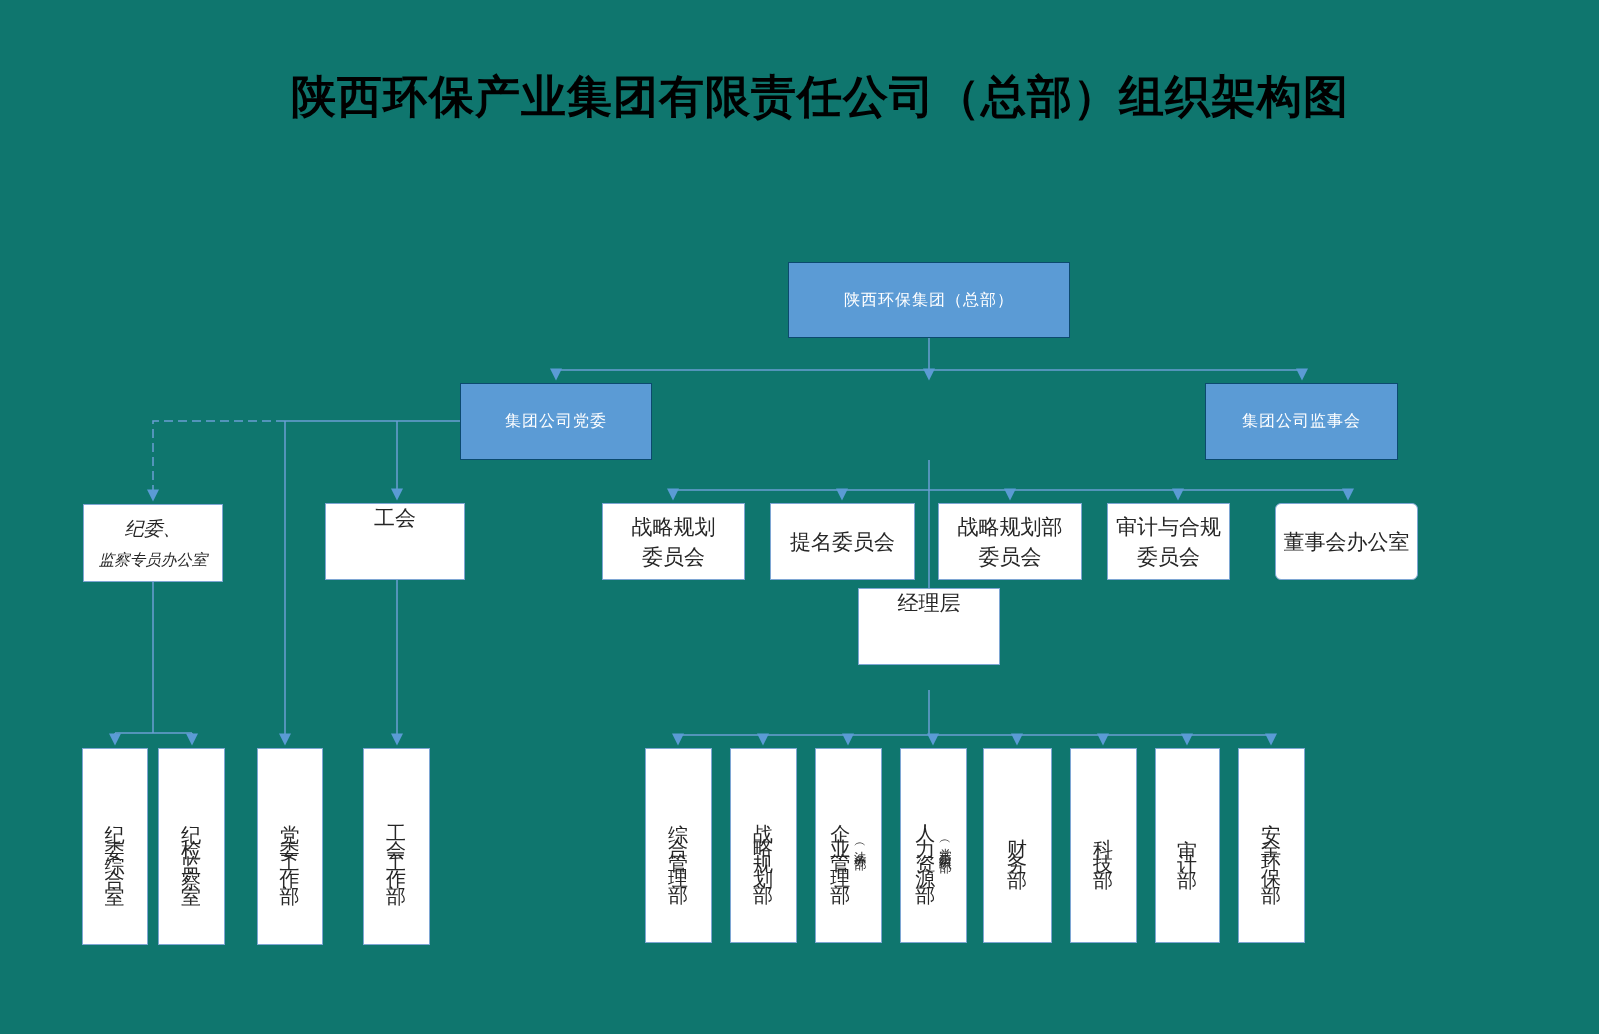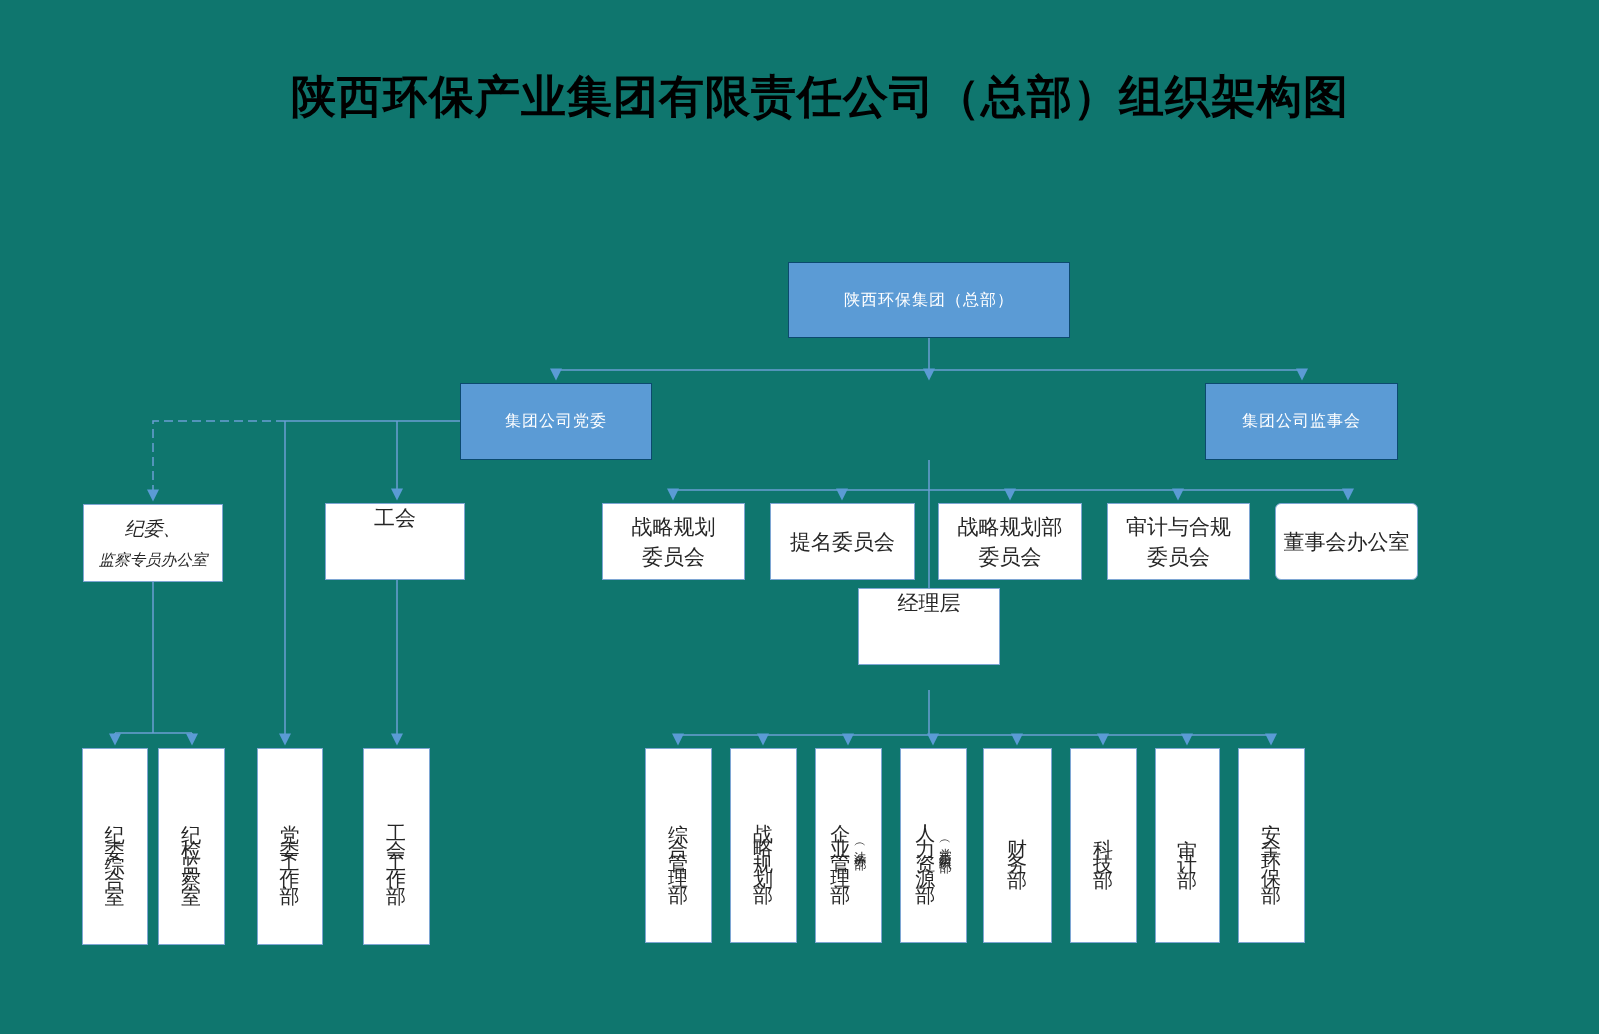--- a/index.html
+++ b/index.html
@@ -42,21 +42,21 @@
   #n-top{left:788px;top:262px;width:282px;height:76px;}
   #n-party{left:460px;top:383px;width:192px;height:77px;}
   #n-board{left:832px;top:383px;width:193px;height:77px;}
   #n-super{left:1205px;top:383px;width:193px;height:77px;}
   #n-office{left:83px;top:504px;width:140px;height:78px;}
   #n-union{left:325px;top:503px;width:140px;height:77px;}
   #n-mgr{left:858px;top:588px;width:142px;height:77px;}
   #c0{left:602px;top:503px;width:143px;height:77px;}
   #c1{left:770px;top:503px;width:145px;height:77px;}
   #c2{left:938px;top:503px;width:144px;height:77px;}
-  #c3{left:1107px;top:503px;width:143px;height:77px;}
+  #c3{left:1107px;top:503px;width:123px;height:77px;}
   #c4{left:1275px;top:503px;width:143px;height:77px;border-radius:6px;}
   #L0{left:82px;top:748px;width:66px;height:197px;}
   #L1{left:158px;top:748px;width:67px;height:197px;}
   #L2{left:257px;top:748px;width:66px;height:197px;}
   #L3{left:363px;top:748px;width:67px;height:197px;}
   #R0{left:645px;top:748px;width:67px;height:195px;}
   #R1{left:730px;top:748px;width:67px;height:195px;}
   #R2{left:815px;top:748px;width:67px;height:195px;}
   #R3{left:900px;top:748px;width:67px;height:195px;}
   #R4{left:983px;top:748px;width:69px;height:195px;}

